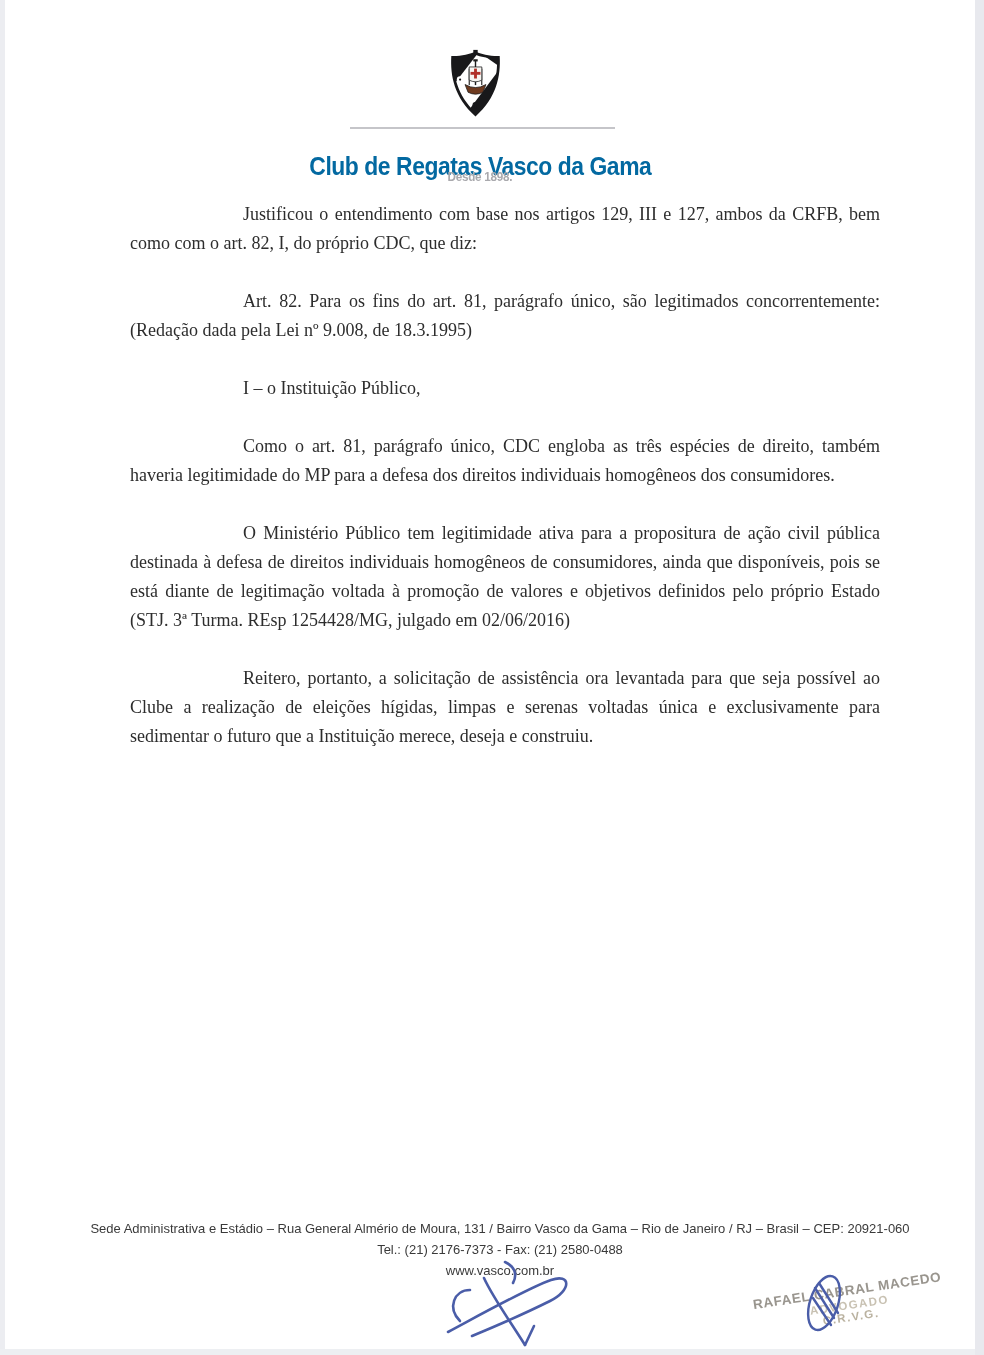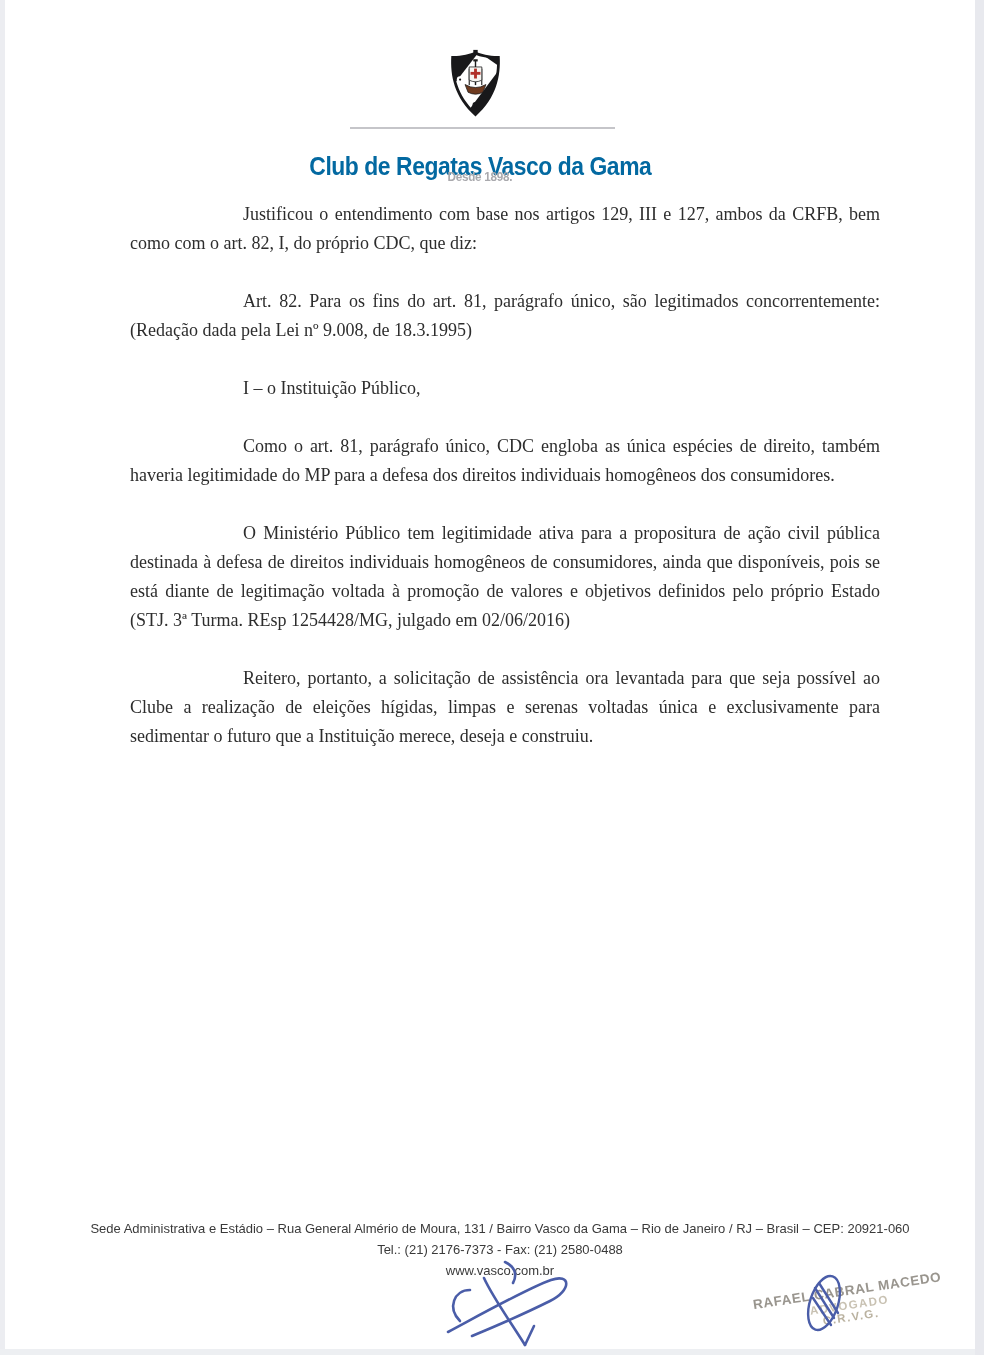--- a/index.html
+++ b/index.html
@@ -92,21 +92,21 @@
     <span>Club de Regatas Vasco da Gama</span>
   </div>
   <div class="club-since">
     <span>Desde 1898.</span>
   </div>
 
   <div class="body-text">
     <p>Justificou o entendimento com base nos artigos 129, III e 127, ambos da CRFB, bem como com o art. 82, I, do próprio CDC, que diz:</p>
     <p>Art. 82. Para os fins do art. 81, parágrafo único, são legitimados concorrentemente: (Redação dada pela Lei nº 9.008, de 18.3.1995)</p>
     <p>I – o Instituição Público,</p>
-    <p>Como o art. 81, parágrafo único, CDC engloba as única espécies de direito, também haveria legitimidade do MP para a defesa dos direitos individuais homogêneos dos consumidores.</p>
+    <p>Como o art. 81, parágrafo único, CDC engloba as três espécies de direito, também haveria legitimidade do MP para a defesa dos direitos individuais homogêneos dos consumidores.</p>
     <p>O Ministério Público tem legitimidade ativa para a propositura de ação civil pública destinada à defesa de direitos individuais homogêneos de consumidores, ainda que disponíveis, pois se está diante de legitimação voltada à promoção de valores e objetivos definidos pelo próprio Estado (STJ. 3ª Turma. REsp 1254428/MG, julgado em 02/06/2016)</p>
     <p>Reitero, portanto, a solicitação de assistência ora levantada para que seja possível ao Clube a realização de eleições hígidas, limpas e serenas voltadas única e exclusivamente para sedimentar o futuro que a Instituição merece, deseja e construiu.</p>
   </div>
 
   <div class="footer">
     <div class="footer-line">Sede Administrativa e Estádio – Rua General Almério de Moura, 131 / Bairro Vasco da Gama – Rio de Janeiro / RJ – Brasil – CEP: 20921-060</div>
     <div class="footer-line">Tel.: (21) 2176-7373 - Fax: (21) 2580-0488</div>
     <div class="footer-line">www.vasco.com.br</div>
   </div>
 

